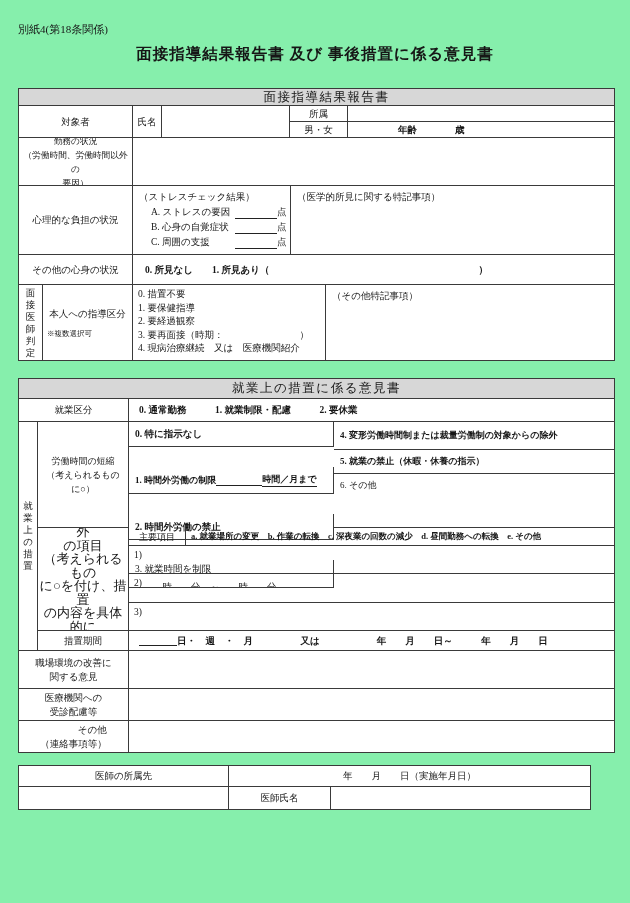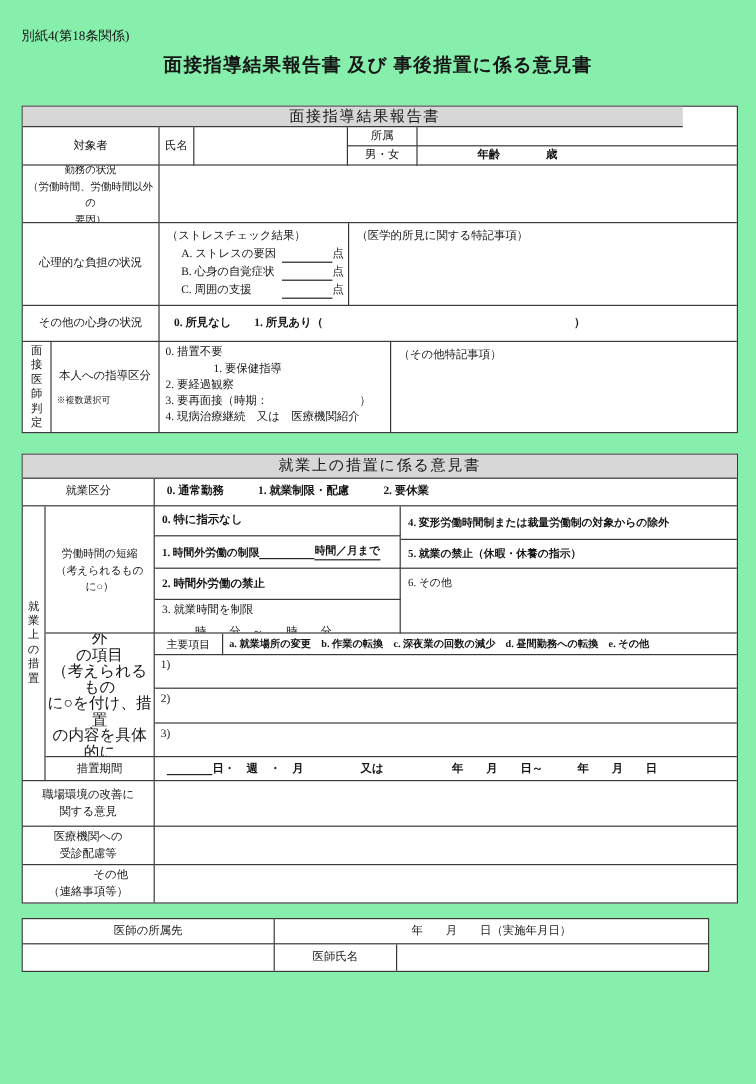--- a/index.html
+++ b/index.html
@@ -40,21 +40,21 @@
 <body>
 
 <div class="page">
 
   <div class="note">別紙4(第18条関係)</div>
   <div class="title">面接指導結果報告書 及び 事後措置に係る意見書</div>
 
   <div class="tbl" style="left:18px; top:88px; width:597px; height:273px;">
 
     <div class="row" style="height:17px;">
-      <div class="c nr hdr" style="width:550px;padding-left:20px;">面接指導結果報告書</div>
+      <div class="c nr hdr" style="width:595px;padding-left:20px;">面接指導結果報告書</div>
     </div>
 
     <div class="row" style="height:32px;">
       <div class="c lbl" style="width:114px; height:32px;">対象者</div>
       <div class="c lbl" style="width:29px; height:32px;">氏名</div>
       <div class="c" style="width:128px; height:32px;"></div>
       <div class="col" style="width:324px;">
         <div class="row" style="height:16px;">
           <div class="c lbl" style="width:58px; height:16px;">所属</div>
           <div class="c nr" style="width:266px; height:16px;"></div>
@@ -104,21 +104,21 @@
     <div class="row" style="height:75px;">
       <div class="c nb cc" style="width:24px; height:75px;">
         <div class="vt">面接医師判定</div>
       </div>
       <div class="c nb col" style="width:90px; height:75px; justify-content:center;">
         <div class="lbl">本人への指導区分</div>
         <div style="font-size:7.5px; padding:8px 0 0 4px;">※複数選択可</div>
       </div>
       <div class="c nb" style="width:193px; height:75px; padding:3px 5px;">
         <div class="txt" style="line-height:13.6px;">0. 措置不要</div>
-        <div class="txt" style="line-height:13.6px;margin-left:40px;">1. 要保健指導</div>
+        <div class="txt" style="line-height:13.6px;">1. 要保健指導</div>
         <div class="txt" style="line-height:13.6px;">2. 要経過観察</div>
         <div class="txt" style="line-height:13.6px;">3. 要再面接（時期：　　　　　　　　）</div>
         <div class="txt" style="line-height:13.6px;">4. 現病治療継続　又は　医療機関紹介</div>
       </div>
       <div class="c nr nb txt pad" style="width:288px; height:75px;">（その他特記事項）</div>
     </div>
   </div>
 
   <div class="tbl" style="left:18px; top:378px; width:597px; height:375px;">
 
@@ -134,21 +134,21 @@
     <div class="row" style="height:229px;">
       <div class="c cc" style="width:19px; height:229px;">
         <div class="vt">就業上の措置</div>
       </div>
       <div class="col" style="width:576px;">
 
         <div class="row" style="height:106px;">
           <div class="c lbl" style="width:91px; height:106px; font-size:9px;">労働時間の短縮
 （考えられるもの
 に○）</div>
-          <div class="col" style="width:205px;">
+          <div class="col" style="width:205px;gap:20px;">
             <div class="c txt vc" style="width:205px; height:25px; padding-left:6px;">0. 特に指示なし</div>
             <div class="c s9 vc" style="width:205px; height:27px; padding-left:6px;">
               <span>1. 時間外労働の制限</span>
                 <span class="bl" style="width:46px;"></span>
                 <span class="ult">時間／月まで</span>
             </div>
             <div class="c txt vc" style="width:205px; height:26px; padding-left:6px;">2. 時間外労働の禁止</div>
             <div class="c" style="width:205px; height:28px; padding:2px 0 0 6px;">
               <div class="txt">3. 就業時間を制限</div>
               <div style="padding-left:18px;"><span class="ult txt">　時　　分　～　　時　　分　</span></div>

